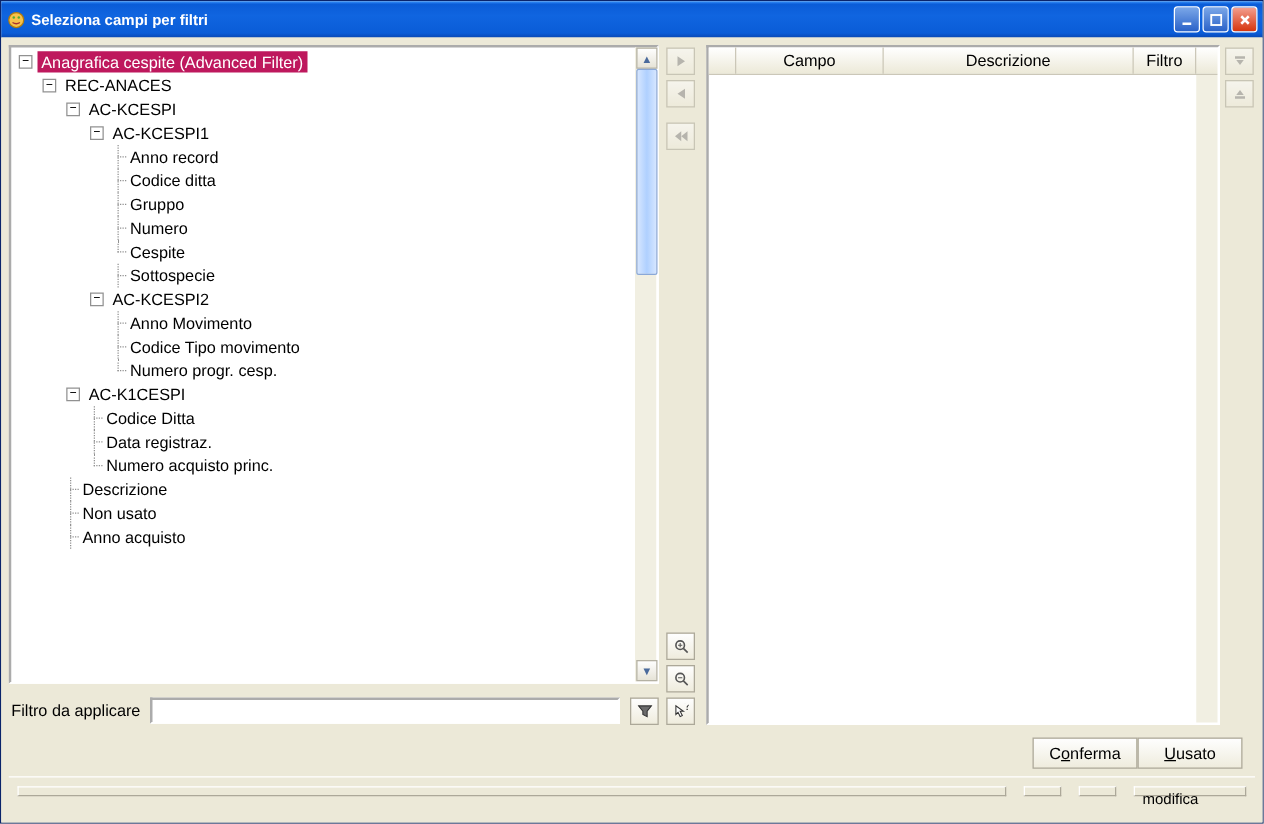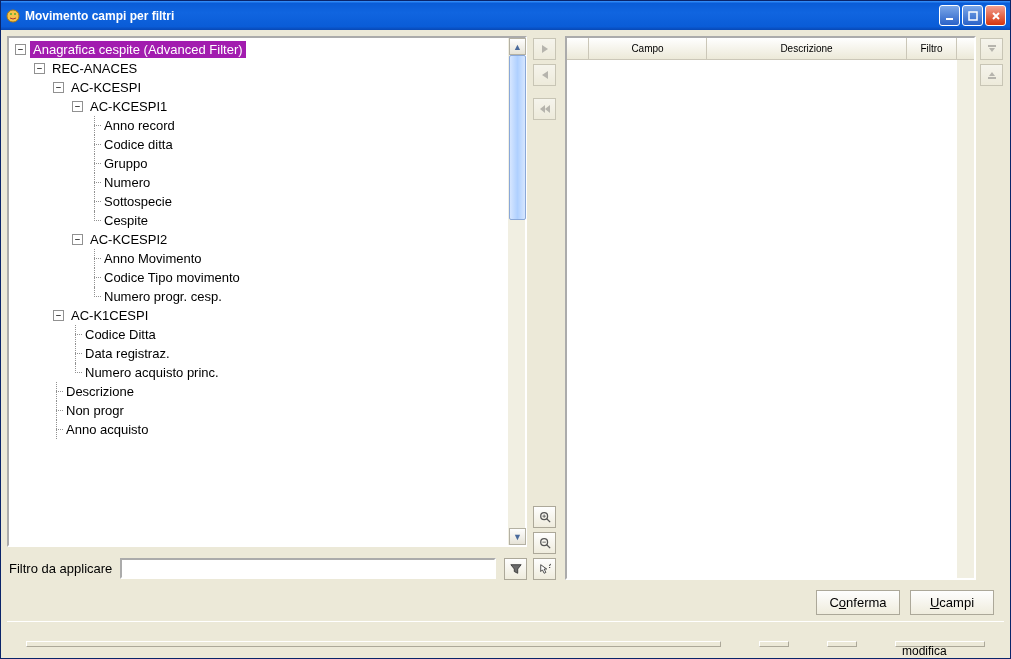--- a/index.html
+++ b/index.html
@@ -33,71 +33,71 @@
 .tree-scroll .thumb { position: absolute; top: 17px; left: 0; width: 17px; height: 165px; background: linear-gradient(to right,#d6e6ff,#afd0ff,#d6e6ff); border: 1px solid #8aa8d8; border-radius: 2px; }
 
 .node-row { display: flex; align-items: center; height: 19px; white-space: nowrap; }
 .indent { display: inline-block; width: 19px; height: 19px; position: relative; }
 .exp { width: 11px; height: 11px; border: 1px solid #919191; background: #fff; display: inline-flex; align-items: center; justify-content: center; font-size: 9px; line-height: 1; color: #000; margin: 0 4px; cursor: pointer; user-select: none; font-family: monospace; }
 .dots { display: inline-block; width: 14px; height: 19px; position: relative; }
 .dots::before { content: ""; position: absolute; left: 7px; top: 9px; width: 7px; border-top: 1px dotted #919191; }
 .dots::after { content: ""; position: absolute; left: 7px; top: 0; height: 19px; border-left: 1px dotted #919191; }
 .dots.last::after { height: 10px; }
 .lbl { padding: 1px 3px; }
-.lbl.sel { background: #a21caf; color: #fff; }
+.lbl.sel { background: #be185d; color: #fff; }
 
 .mid-col { width: 26px; display: flex; flex-direction: column; gap: 4px; padding-top: 2px; }
 .tbtn { width: 23px; height: 22px; border: 1px solid #aca899; background: linear-gradient(to bottom,#fefefe,#efecdd); display: flex; align-items: center; justify-content: center; cursor: pointer; }
 .tbtn.disabled { opacity: 0.55; cursor: default; }
 .tbtn svg { width: 12px; height: 12px; }
 .spacer { flex: 1; }
 
 .right-col { flex: 1; display: flex; gap: 4px; }
 .grid-wrap { flex: 1; border: 2px inset #fff; background: #fff; position: relative; display: flex; flex-direction: column; }
 .grid-head { display: flex; height: 22px; background: linear-gradient(to bottom,#fff,#ece9d8); border-bottom: 1px solid #cbc7b8; }
-.gh { border-right: 1px solid #cbc7b8; display: flex; align-items: center; justify-content: center; font-size: 10px; }
+.gh { border-right: 1px solid #cbc7b8; display: flex; align-items: center; justify-content: center; font-size: 13px; }
 .gh.sel { width: 22px; }
 .gh.c1 { width: 118px; }
 .gh.c2 { flex: 1; }
 .gh.c3 { width: 50px; }
 .gh.sc { width: 17px; border-right: none; }
 .grid-body { flex: 1; position: relative; }
 .grid-scroll { position: absolute; right: 0; top: 0; bottom: 0; width: 17px; background: #f1efe2; }
 
 .side-btns { width: 24px; display: flex; flex-direction: column; gap: 4px; padding-top: 2px; }
 
 .filter-row { display: flex; align-items: center; gap: 8px; margin-top: 10px; height: 23px; }
 .filter-label { padding-left: 2px; }
 .filter-input { flex: 1; height: 21px; border: 2px inset #fff; background: #fff; padding: 0 3px; }
 
-.bottom-bar { display: flex; justify-content: flex-end; gap: 10px; padding: 10px 10px 6px 0; }
+.bottom-bar { display: flex; justify-content: flex-end; padding: 10px 10px 6px 0; }
 .btn { min-width: 84px; height: 25px; border: 1px solid #aca899; background: linear-gradient(to bottom,#fefefe,#efecdd); cursor: pointer; padding: 0 12px; }
 .btn .u { text-decoration: underline; }
 
 .statusbar { height: 23px; border-top: 1px solid #fff; display: flex; }
-.stat-seg { border: 1px solid #aca899; border-top-color: #fff; border-left-color: #fff; margin: 19px; padding: 2px 6px; font-size: 12px; }
+.stat-seg { border: 1px solid #aca899; border-top-color: #fff; border-left-color: #fff; margin: 7px; padding: 2px 6px; font-size: 12px; }
 .stat-seg.flex1 { flex: 1; }
 .stat-seg.sm { width: 30px; }
 .stat-seg.mod { width: 90px; }
 </style>
 </head>
 <body>
 
 <div class="window">
 
   <div class="titlebar">
     <span class="icon">
       <svg viewBox="0 0 16 16">
           <circle cx="8" cy="8" r="6" fill="#f7c24a" stroke="#b07b10"></circle>
           <circle cx="6" cy="6" r="1" fill="#5a3"></circle>
           <circle cx="10" cy="6" r="1" fill="#5a3"></circle>
           <path d="M5 10 q3 2 6 0" stroke="#a33" fill="none"></path>
         </svg>
     </span>
-    <span class="title">Movimento campi per filtri</span>
+    <span class="title">Seleziona campi per filtri</span>
     <div class="win-btns">
       <div class="win-btn min">
           <svg width="10" height="10" viewBox="0 0 10 10">
             <rect x="1" y="7" width="7" height="2" fill="#fff"></rect>
           </svg>
         </div>
       <div class="win-btn max">
           <svg width="10" height="10" viewBox="0 0 10 10">
             <rect x="1" y="1" width="8" height="8" fill="none" stroke="#fff" stroke-width="1.5"></rect>
           </svg>
@@ -171,31 +171,31 @@
                 <span class="indent"></span>
                 <span class="indent"></span>
                 <span class="dots"></span>
                 <span class="lbl">Numero</span>
               </div>
             <div class="node-row">
                 <span class="indent"></span>
                 <span class="indent"></span>
                 <span class="indent"></span>
                 <span class="indent"></span>
-                <span class="dots"></span>
-                <span class="lbl">Sottospecie</span>
-              </div>
-            <div class="node-row">
-                <span class="indent"></span>
-                <span class="indent"></span>
-                <span class="indent"></span>
-                <span class="indent"></span>
                 <span class="dots last"></span>
                 <span class="lbl">Cespite</span>
               </div>
+            <div class="node-row">
+                <span class="indent"></span>
+                <span class="indent"></span>
+                <span class="indent"></span>
+                <span class="indent"></span>
+                <span class="dots"></span>
+                <span class="lbl">Sottospecie</span>
+              </div>
 
             <div class="node-row">
                 <span class="indent"></span>
                 <span class="indent"></span>
                 <span class="indent"></span>
                 <span class="exp">−</span>
                 <span class="lbl">AC-KCESPI2</span>
               </div>
             <div class="node-row">
                 <span class="indent"></span>
@@ -253,21 +253,21 @@
             <div class="node-row">
                 <span class="indent"></span>
                 <span class="indent"></span>
                 <span class="dots"></span>
                 <span class="lbl">Descrizione</span>
               </div>
             <div class="node-row">
                 <span class="indent"></span>
                 <span class="indent"></span>
                 <span class="dots"></span>
-                <span class="lbl">Non progr</span>
+                <span class="lbl">Non usato</span>
               </div>
             <div class="node-row">
                 <span class="indent"></span>
                 <span class="indent"></span>
                 <span class="dots"></span>
                 <span class="lbl">Anno acquisto</span>
               </div>
           </div>
           <div class="tree-scroll">
             <div class="sbtn up">▲</div>
@@ -354,21 +354,21 @@
                 <rect x="2" y="8" width="8" height="2" fill="#8a8a8a"></rect>
               </svg>
             </div>
         </div>
       </div>
 
     </div>
 
     <div class="bottom-bar">
       <button class="btn"><span>C</span><span class="u">o</span><span>nferma</span></button>
-      <button class="btn"><span class="u">U</span><span>campi</span></button>
+      <button class="btn"><span class="u">U</span><span>usato</span></button>
     </div>
 
     <div class="statusbar">
       <div class="stat-seg flex1"></div>
       <div class="stat-seg sm"></div>
       <div class="stat-seg sm"></div>
       <div class="stat-seg mod">modifica</div>
     </div>
 
   </div>

